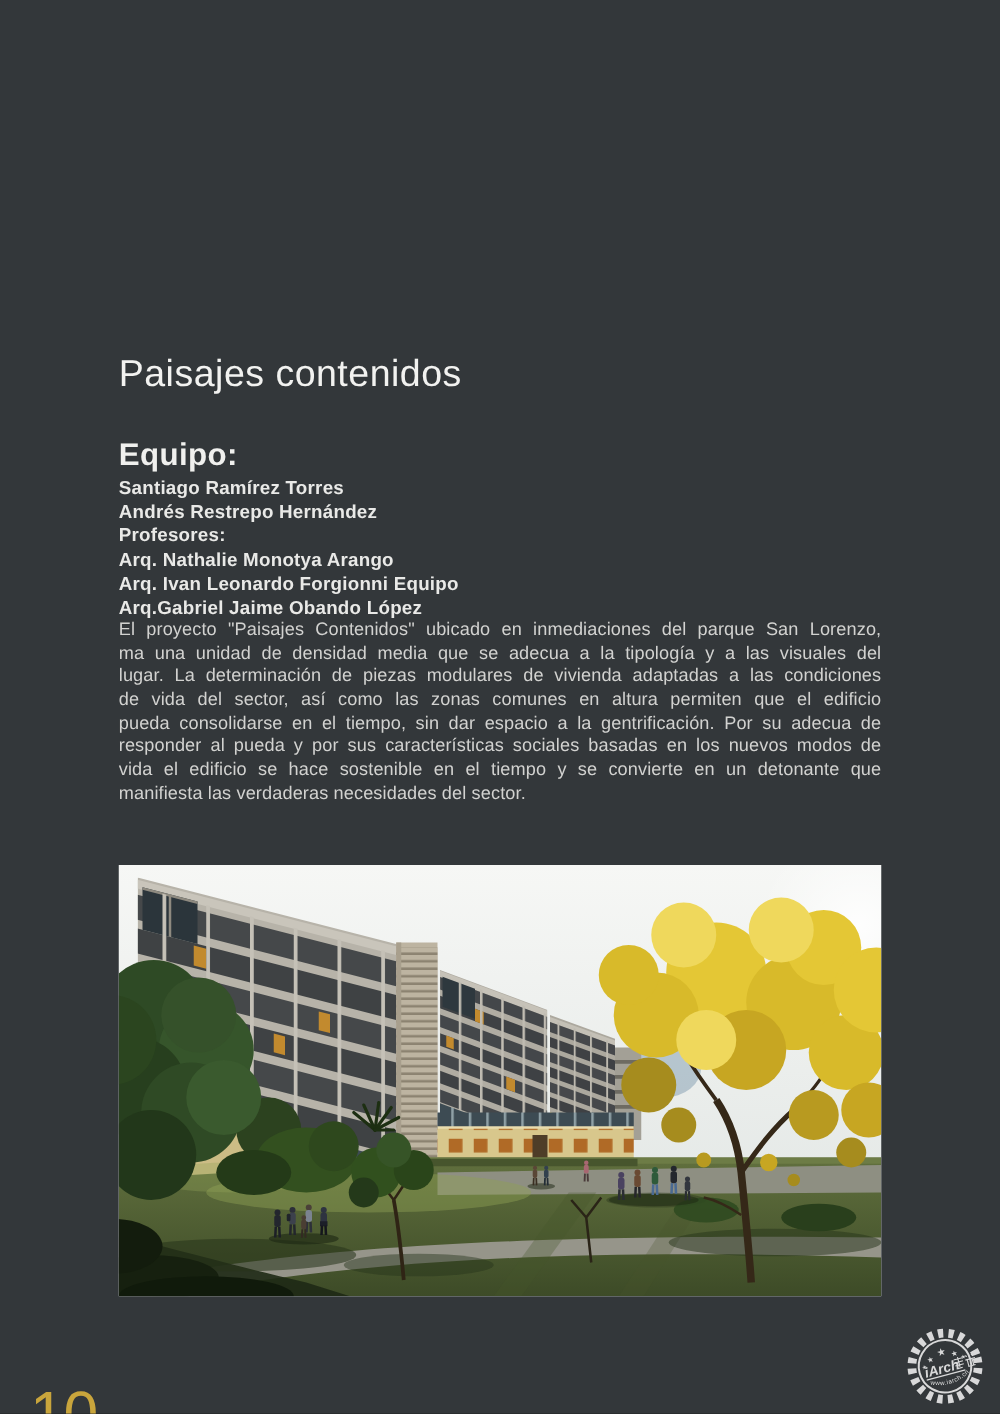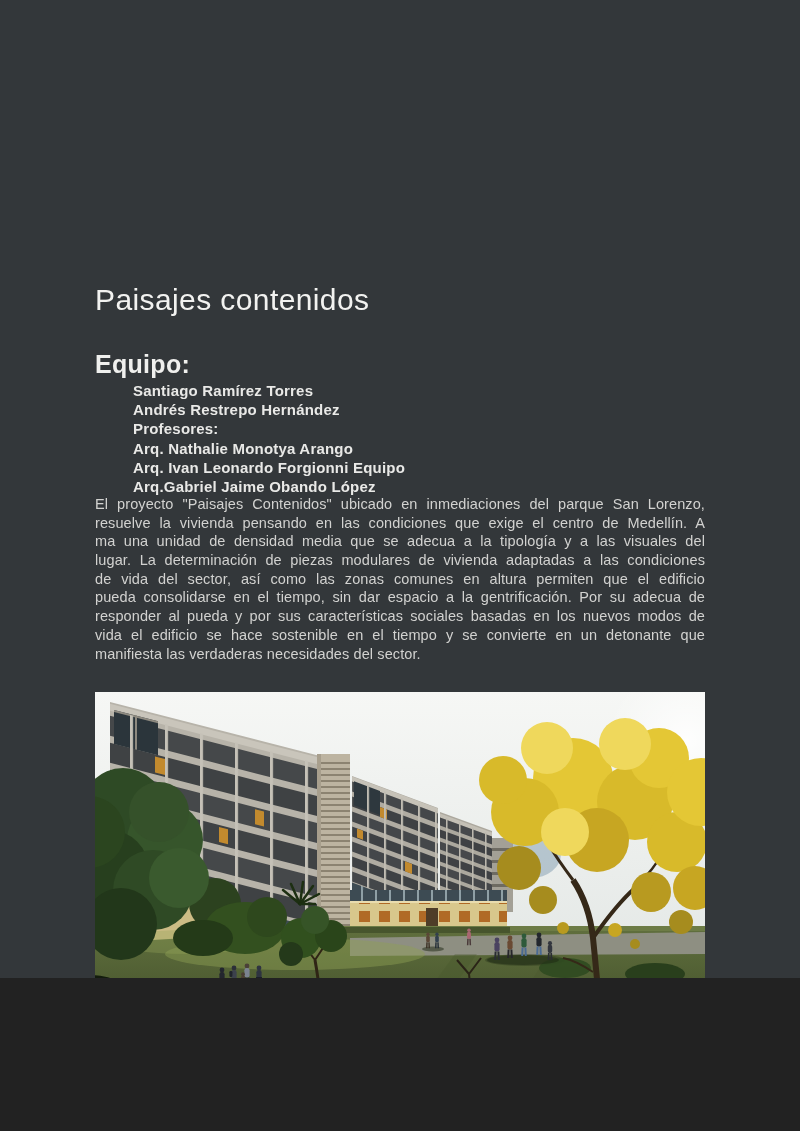--- a/index.html
+++ b/index.html
@@ -1,36 +1,36 @@
 <!DOCTYPE html>
 <html><head>
 <meta charset="utf-8">
 <style>
   html,body{margin:0;padding:0;background:#222;}
   .page{
-    position:relative;width:800px;height:978px;
+    position:relative;width:800px;height:1131px;
     background:#33373a;overflow:hidden;
     font-family:"Liberation Sans", sans-serif;
   }
   .abs{position:absolute;}
   .title{
     left:95px;top:283px;width:620px;
     font-size:30px;line-height:1.1;color:#f2f2f0;letter-spacing:.4px;font-weight:500;
   }
   .subtitle{
     left:95px;top:317px;width:620px;
     font-size:23px;color:#eeeeec;letter-spacing:.3px;font-weight:500;
   }
   .equipo{
     left:95px;top:350px;width:620px;
     font-size:25px;font-weight:bold;color:#f0f0ee;letter-spacing:.3px;
   }
   .names{
     left:95px;top:381px;width:620px;
-    font-size:15px;font-weight:bold;line-height:19.2px;color:#e9e9e7;letter-spacing:.2px;margin-left:38px;
+    font-size:15px;font-weight:bold;line-height:19.2px;color:#e9e9e7;letter-spacing:.2px;
   }
   .para{
     left:95px;top:495px;width:610px;
     font-size:14.5px;line-height:18.7px;color:#d2d2d0;letter-spacing:.1px;
   }
   .para .line{
     text-align:justify;text-align-last:justify;
     white-space:normal;overflow:hidden;height:18.7px;
   }
   .para .line.last{text-align-last:left;}
@@ -58,21 +58,20 @@
     <div>Santiago Ramírez Torres</div>
     <div>Andrés Restrepo Hernández</div>
     <div>Profesores:</div>
     <div>Arq. Nathalie Monotya Arango</div>
     <div>Arq. Ivan Leonardo Forgionni Equipo</div>
     <div>Arq.Gabriel Jaime Obando López</div>
   </div>
 
   <div class="abs para">
     <div class="line">El proyecto "Paisajes Contenidos" ubicado en inmediaciones del parque San Lorenzo,</div>
-    <div class="line">resuelve la vivienda pensando en las condiciones que exige el centro de Medellín. A</div>
     <div class="line">ma una unidad de densidad media que se adecua a la tipología y a las visuales del</div>
     <div class="line">lugar. La determinación de piezas modulares de vivienda adaptadas a las condiciones</div>
     <div class="line">de vida del sector, así como las zonas comunes en altura permiten que el edificio</div>
     <div class="line">pueda consolidarse en el tiempo, sin dar espacio a la gentrificación. Por su adecua de</div>
     <div class="line">responder al pueda y por sus características sociales basadas en los nuevos modos de</div>
     <div class="line">vida el edificio se hace sostenible en el tiempo y se convierte en un detonante que</div>
     <div class="line last">manifiesta las verdaderas necesidades del sector.</div>
   </div>
 
   <div class="abs render">

